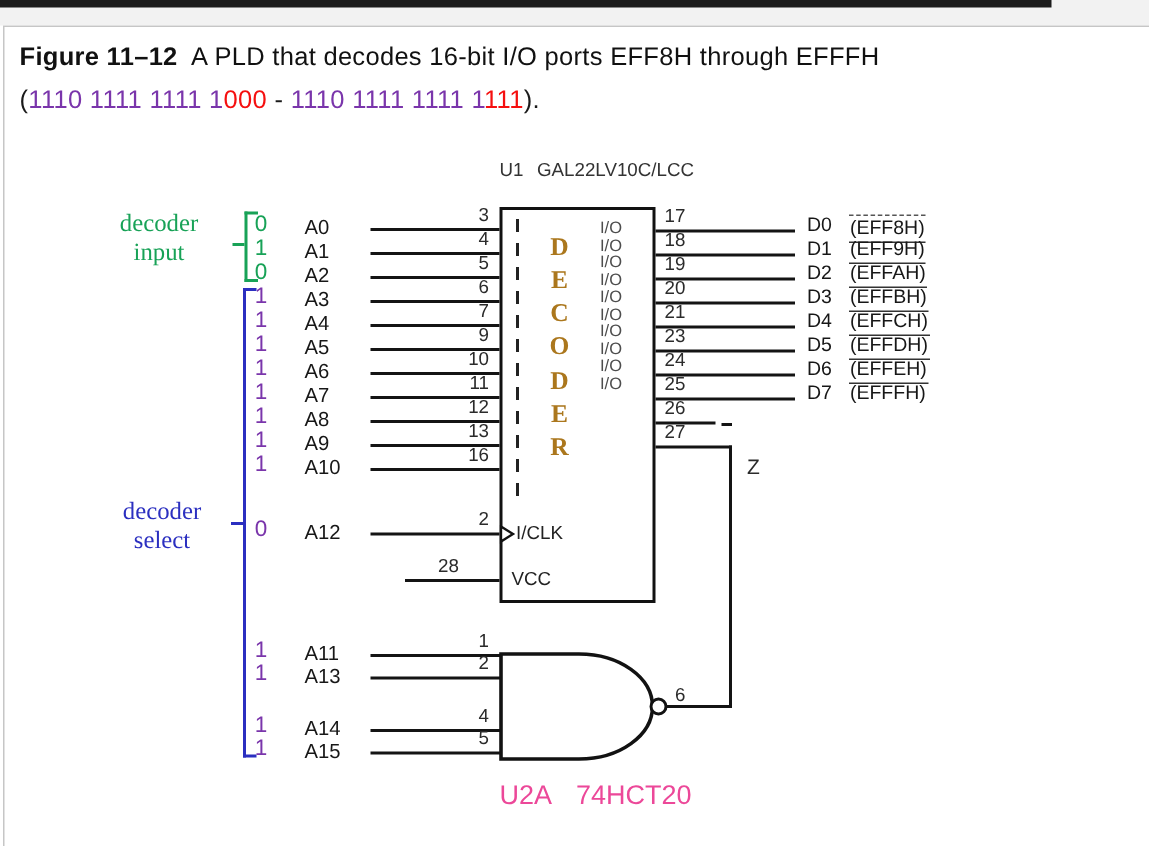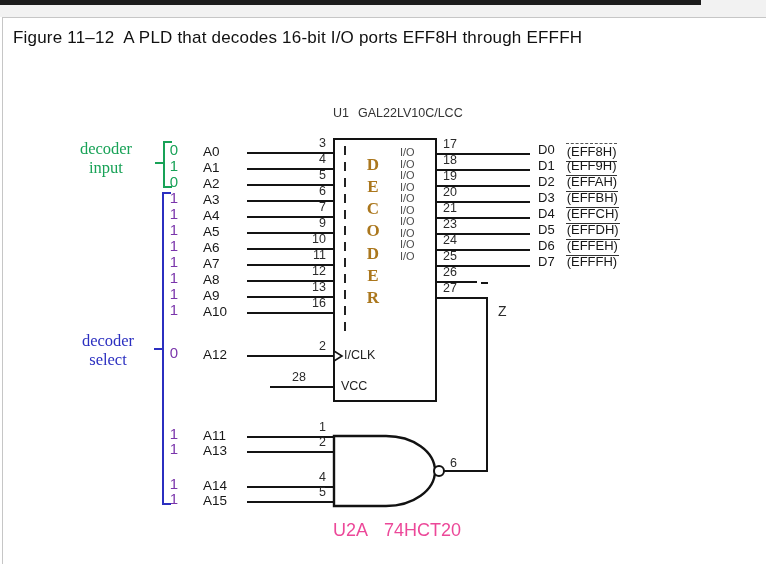--- a/index.html
+++ b/index.html
@@ -7,21 +7,21 @@
          font-family:"Liberation Sans",sans-serif;}
   .abs{position:absolute;}
   
   .topstrip{position:absolute;left:0;top:0;width:766px;height:17px;background:#f2f2f2;}
   .topbar{position:absolute;left:0;top:0;width:701px;height:5px;background:#1c1c1c;}
   .contentbox{position:absolute;left:2px;top:17px;width:780px;height:600px;
               border:1px solid #c6c6c6;background:#fff;}
   
   .cap1{position:absolute;left:13px;top:27px;font-size:17px;line-height:21px;color:#111;
         letter-spacing:.2px;white-space:nowrap;}
-  .cap1 .fig{font-weight:normal;}
+  .cap1 .fig{font-weight:bold;}
   .cap1 .rest{margin-left:9px;margin-top:32px;}
   .cap2{position:absolute;left:13px;top:56px;font-size:17px;line-height:21px;
         letter-spacing:.2px;white-space:nowrap;}
   .c-black{color:#1a1a1a;} .c-purple{color:#7a35ab;} .c-red{color:#f50f0f;}
   
   .annlabel{position:absolute;width:88px;text-align:center;
             font-family:"Liberation Serif",serif;font-size:16.5px;line-height:19px;}
   .green{color:#18a257;} .blue{color:#2b2fc0;}
   
   .brk{position:absolute;}
@@ -66,20 +66,23 @@
 
 <div id="stage">
 
   <div class="topstrip"></div>
   <div class="topbar"></div>
   <div class="contentbox"></div>
 
   <div class="cap1">
     <span class="fig">Figure 11–12</span><span class="rest">A PLD that decodes 16-bit I/O ports EFF8H through EFFFH</span>
   </div>
+  <div class="cap2">
+    <span class="c-black">(</span><span class="c-purple">1110 1111 1111 1</span><span class="c-red">000</span><span class="c-black"> - </span><span class="c-purple">1110 1111 1111 1</span><span class="c-red">111</span><span class="c-black">).</span>
+  </div>
 
   <div class="annlabel green" style="left:62px;top:139px;">
     <div>decoder</div>
     <div>input</div>
   </div>
   <div class="annlabel blue" style="left:64px;top:331px;">
     <div>decoder</div>
     <div>select</div>
   </div>
 

